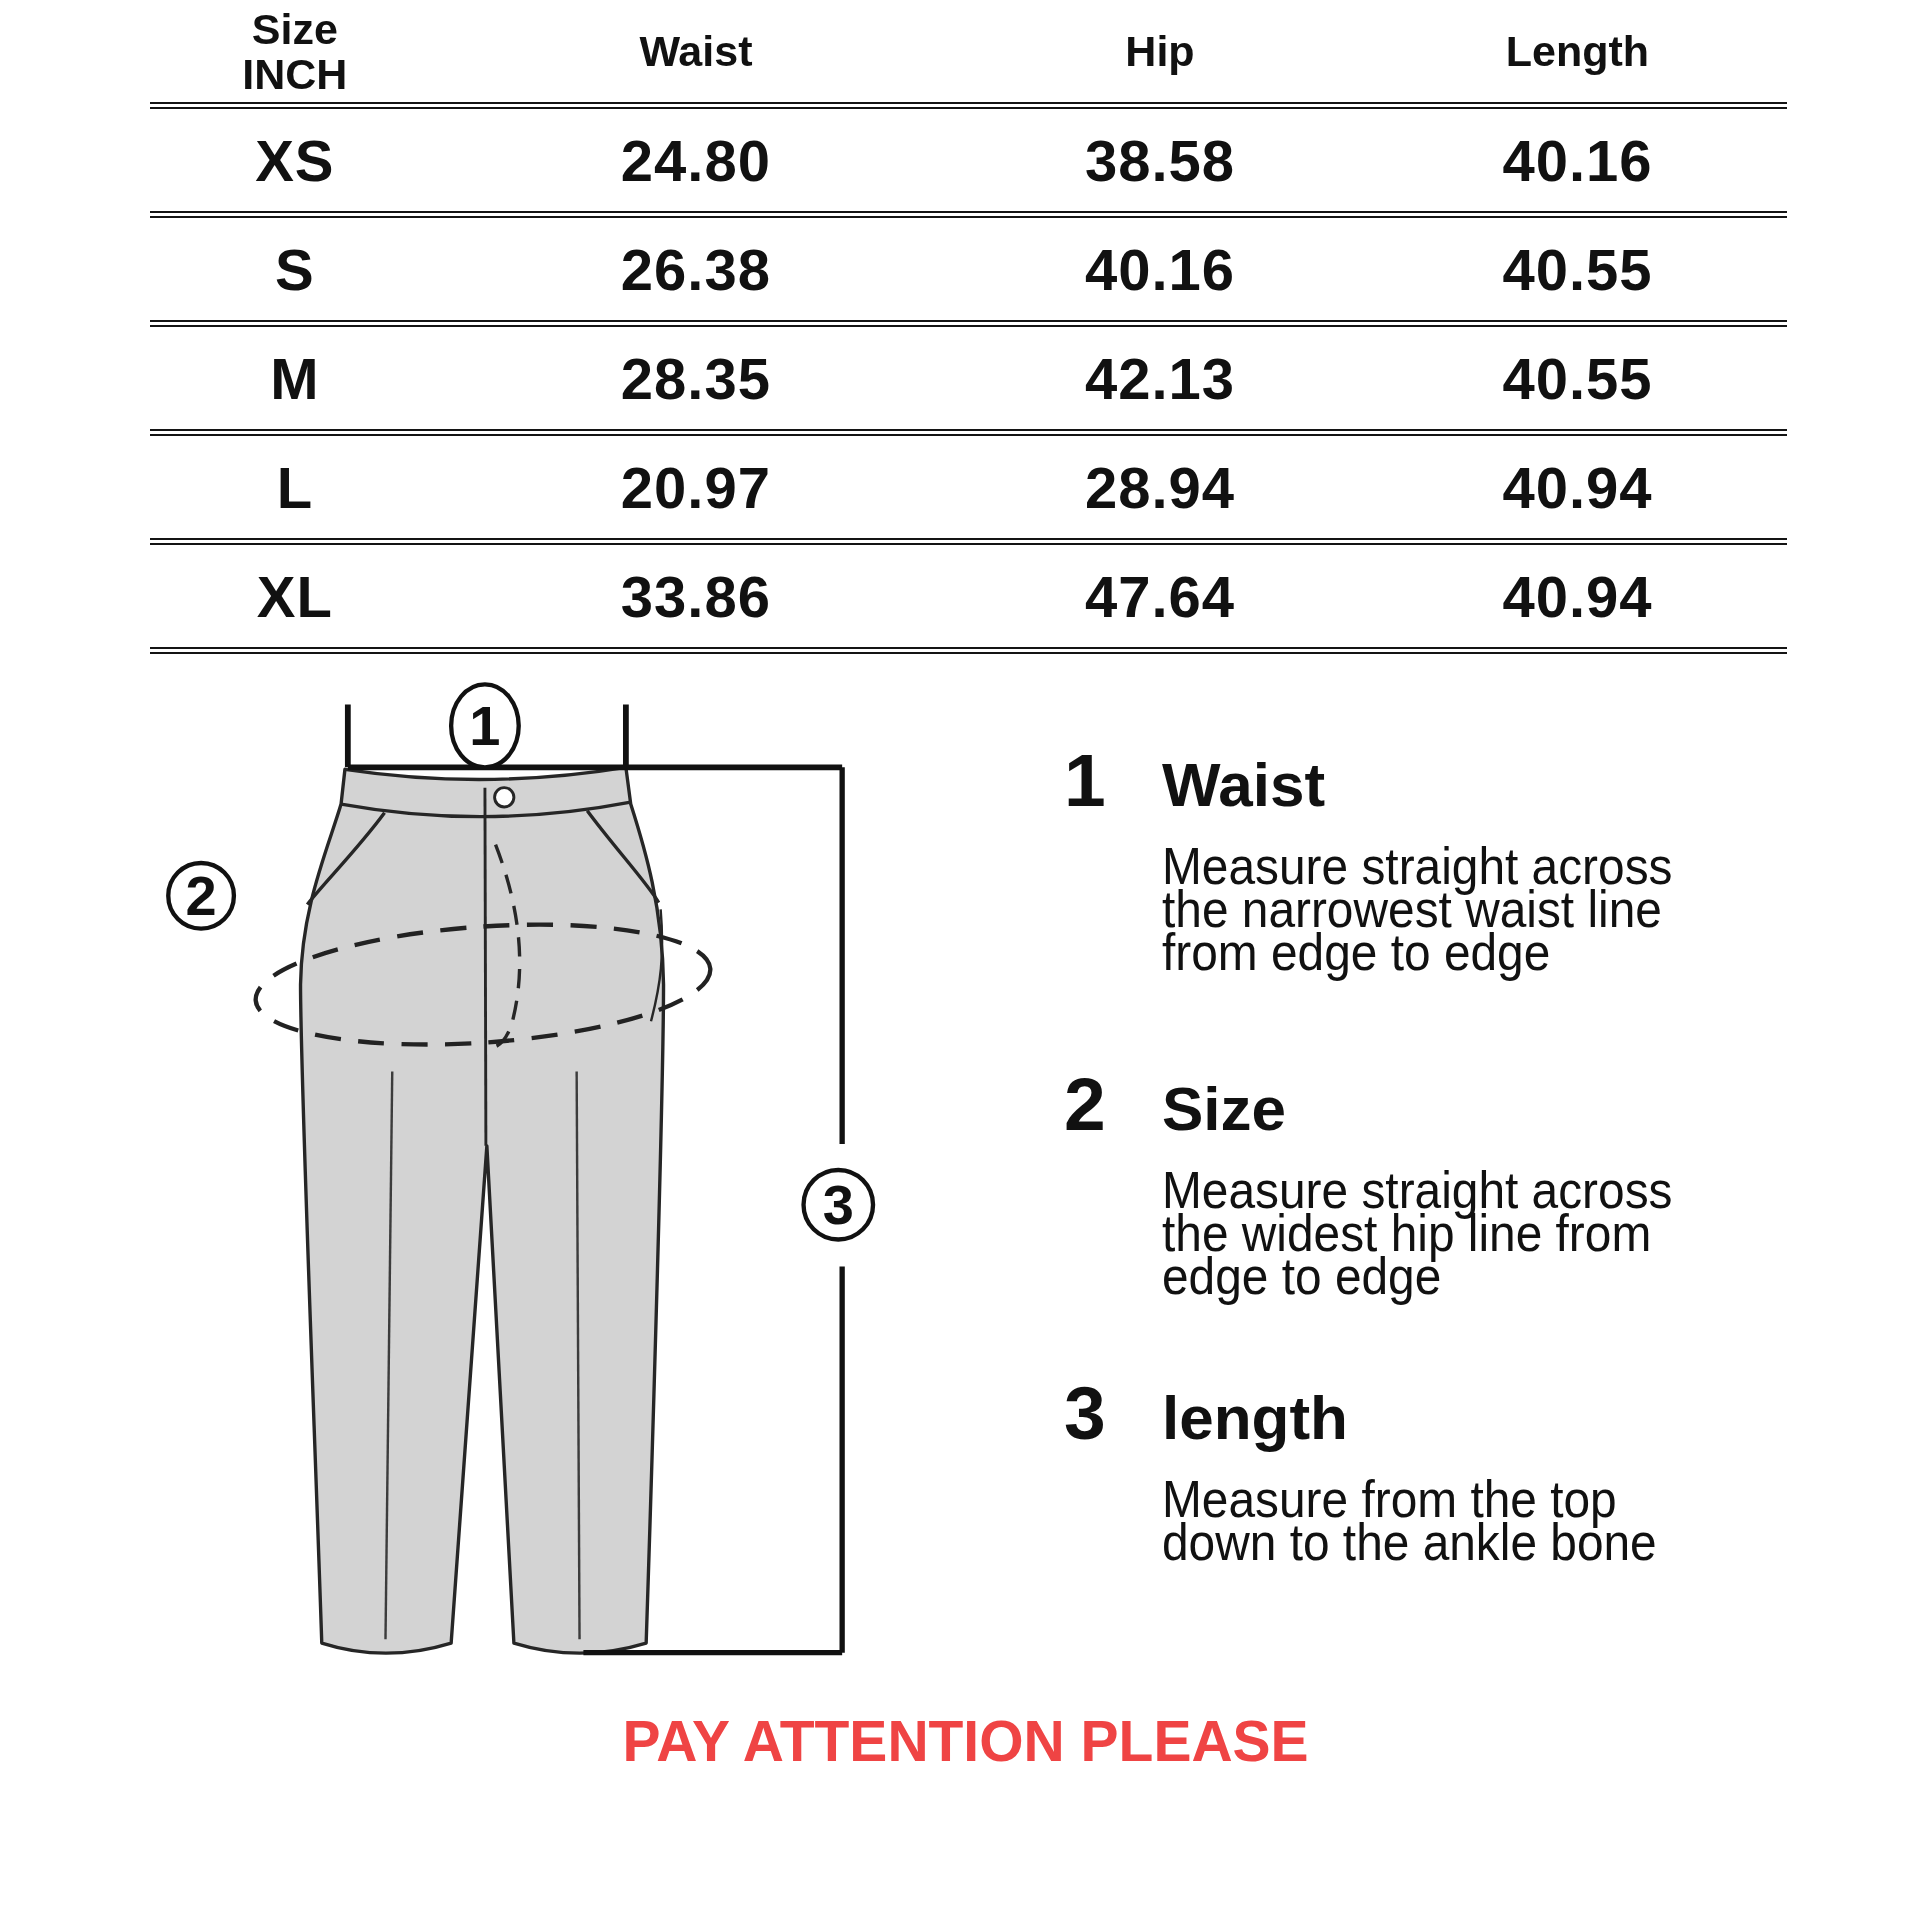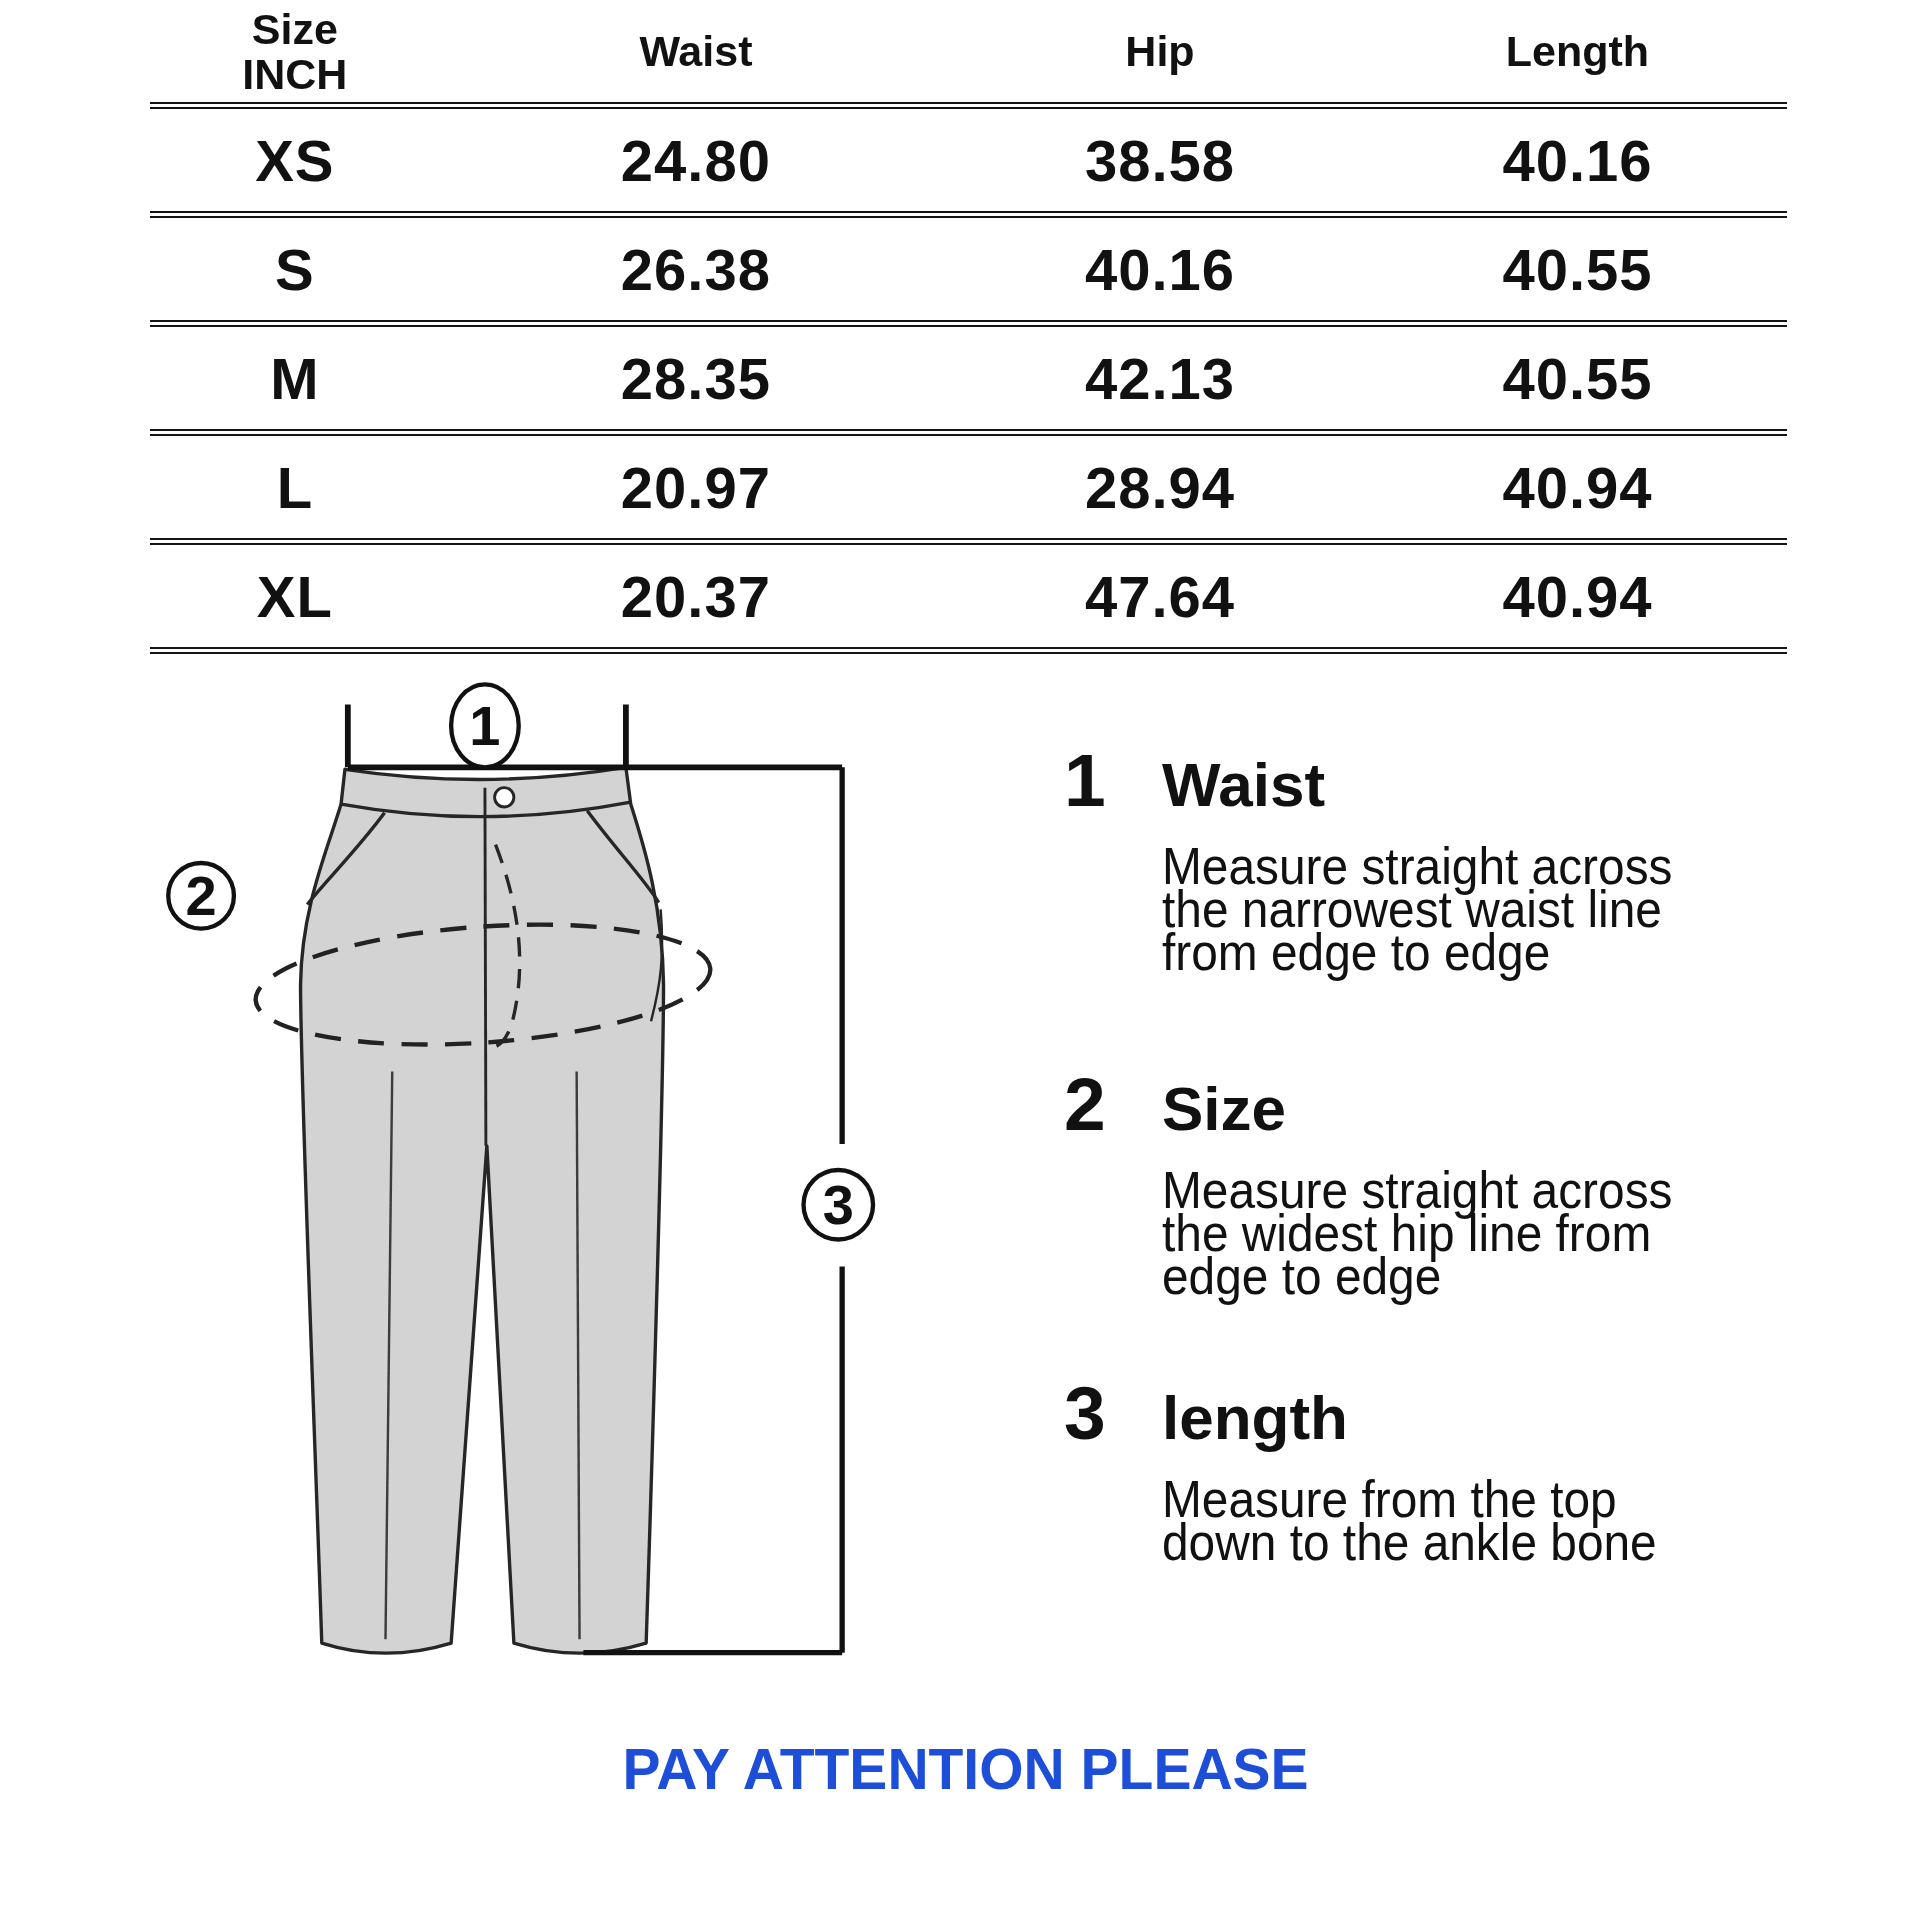--- a/index.html
+++ b/index.html
@@ -89,21 +89,21 @@
         <td>40.55</td>
       </tr>
       <tr>
         <td>L</td>
         <td>20.97</td>
         <td>28.94</td>
         <td>40.94</td>
       </tr>
       <tr>
         <td>XL</td>
-        <td>20.37</td>
+        <td>33.86</td>
         <td>47.64</td>
         <td>40.94</td>
       </tr>
     </tbody>
   </table>
 
   <svg class="pants-svg" viewBox="0 0 1000 1100">
 
     <path d="M357,107 Q502,129 648,105 L653,143
          C668,190 686,250 687,330
@@ -173,18 +173,18 @@
     <div class="sec-head">
       <span class="sec-num">3</span>
       <span class="sec-title">length</span>
     </div>
     <div class="sec-body">
       <div>Measure from the top</div>
       <div>down to the ankle bone</div>
     </div>
   </div>
 
-  <div class="warning" style="color: #1d4ed8; margin-top: 28px;">
+  <div class="warning" style="color: #ef4444;">
     <div class="warning-title">PAY ATTENTION PLEASE</div>
   </div>
 
 </div>
 
 
 </body></html>

